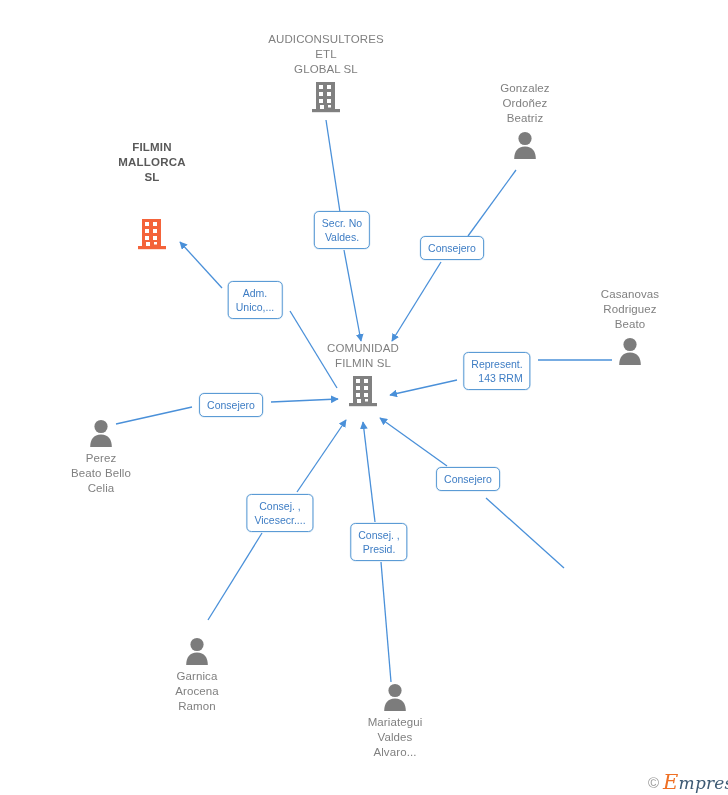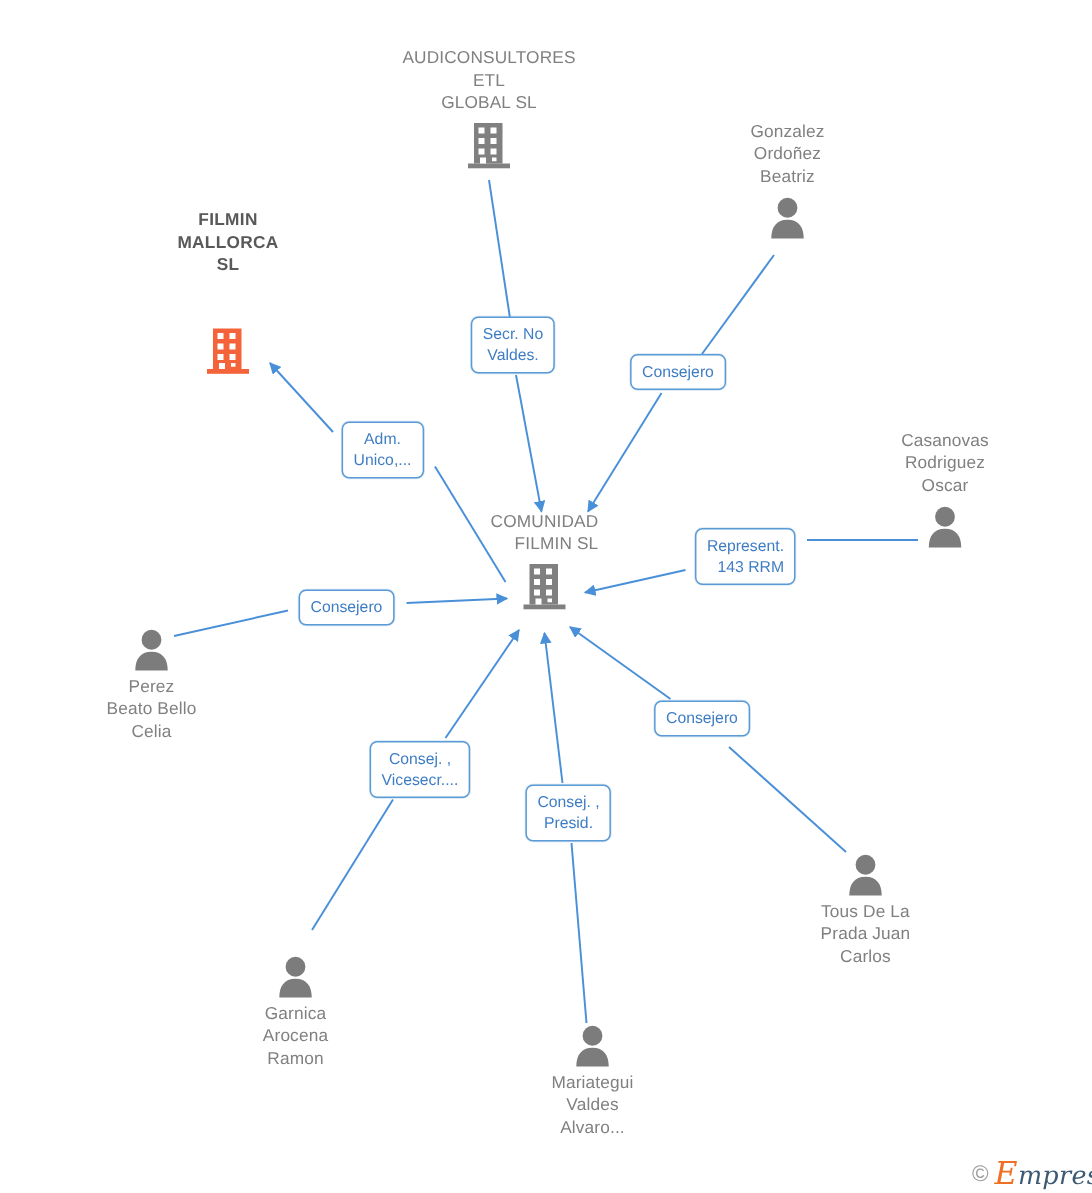--- a/index.html
+++ b/index.html
@@ -181,21 +181,21 @@
         <rect x="8" y="11" width="4" height="4" fill="#ffffff"></rect>
         <rect x="16" y="11" width="4" height="4" fill="#ffffff"></rect>
         <rect x="8" y="18" width="4" height="4" fill="#ffffff"></rect>
         <rect x="16" y="18" width="4" height="4" fill="#ffffff"></rect>
         <rect x="9" y="24" width="4" height="4" fill="#ffffff"></rect>
         <rect x="17" y="24" width="3" height="2.5" fill="#ffffff"></rect>
       </svg>
     </span>
   </div>
 
-  <div class="node company caption-above" style="left:363px; top:341px;text-align:right;">
+  <div class="node company caption-above" style="left:363px; top:341px;">
     <span class="caption">COMUNIDAD
 FILMIN SL</span>
     <span class="glyph">
       <svg width="30" height="32" viewBox="0 0 30 32" xmlns="http://www.w3.org/2000/svg">
         <rect x="5" y="1" width="19" height="27" fill="#808080"></rect>
         <rect x="1" y="28" width="28" height="3.2" fill="#808080"></rect>
         <rect x="8" y="4" width="4" height="4" fill="#ffffff"></rect>
         <rect x="16" y="4" width="4" height="4" fill="#ffffff"></rect>
         <rect x="8" y="11" width="4" height="4" fill="#ffffff"></rect>
         <rect x="16" y="11" width="4" height="4" fill="#ffffff"></rect>
@@ -215,21 +215,21 @@
       <svg width="30" height="30" viewBox="0 0 30 30" xmlns="http://www.w3.org/2000/svg">
         <circle cx="15" cy="8.5" r="6.6" fill="#7C7C7C"></circle>
         <path d="M15 16.5 C7.5 16.5 4.2 21.5 4.2 29 L25.8 29 C25.8 21.5 22.5 16.5 15 16.5 Z" fill="#7C7C7C"></path>
       </svg>
     </span>
   </div>
 
   <div class="node person caption-above" style="left:630px; top:287px;">
     <span class="caption">Casanovas
 Rodriguez
-Oscar</span>
+Beato</span>
     <span class="glyph">
       <svg width="30" height="30" viewBox="0 0 30 30" xmlns="http://www.w3.org/2000/svg">
         <circle cx="15" cy="8.5" r="6.6" fill="#7C7C7C"></circle>
         <path d="M15 16.5 C7.5 16.5 4.2 21.5 4.2 29 L25.8 29 C25.8 21.5 22.5 16.5 15 16.5 Z" fill="#7C7C7C"></path>
       </svg>
     </span>
   </div>
 
   <div class="node person caption-below" style="left:101px; top:418px;">
     <span class="glyph">
@@ -260,31 +260,20 @@
       <svg width="30" height="30" viewBox="0 0 30 30" xmlns="http://www.w3.org/2000/svg">
         <circle cx="15" cy="8.5" r="6.6" fill="#7C7C7C"></circle>
         <path d="M15 16.5 C7.5 16.5 4.2 21.5 4.2 29 L25.8 29 C25.8 21.5 22.5 16.5 15 16.5 Z" fill="#7C7C7C"></path>
       </svg>
     </span>
     <span class="caption">Mariategui
 Valdes
 Alvaro...</span>
   </div>
 
-  <div class="node person caption-below" style="left:577px; top:568px;">
-    <span class="glyph">
-      <svg width="30" height="30" viewBox="0 0 30 30" xmlns="http://www.w3.org/2000/svg">
-        <circle cx="15" cy="8.5" r="6.6" fill="#7C7C7C"></circle>
-        <path d="M15 16.5 C7.5 16.5 4.2 21.5 4.2 29 L25.8 29 C25.8 21.5 22.5 16.5 15 16.5 Z" fill="#7C7C7C"></path>
-      </svg>
-    </span>
-    <span class="caption">Tous De La
-Prada Juan
-Carlos</span>
-  </div>
 
   <div class="edge-label" style="left:342px; top:230px;">Secr.  No
 Valdes.</div>
 
   <div class="edge-label" style="left:452px; top:248px;">Consejero</div>
 
   <div class="edge-label" style="left:255px; top:300px;">Adm.
 Unico,...</div>
 
   <div class="edge-label" style="left:497px; top:371px;text-align:right;">Represent.

